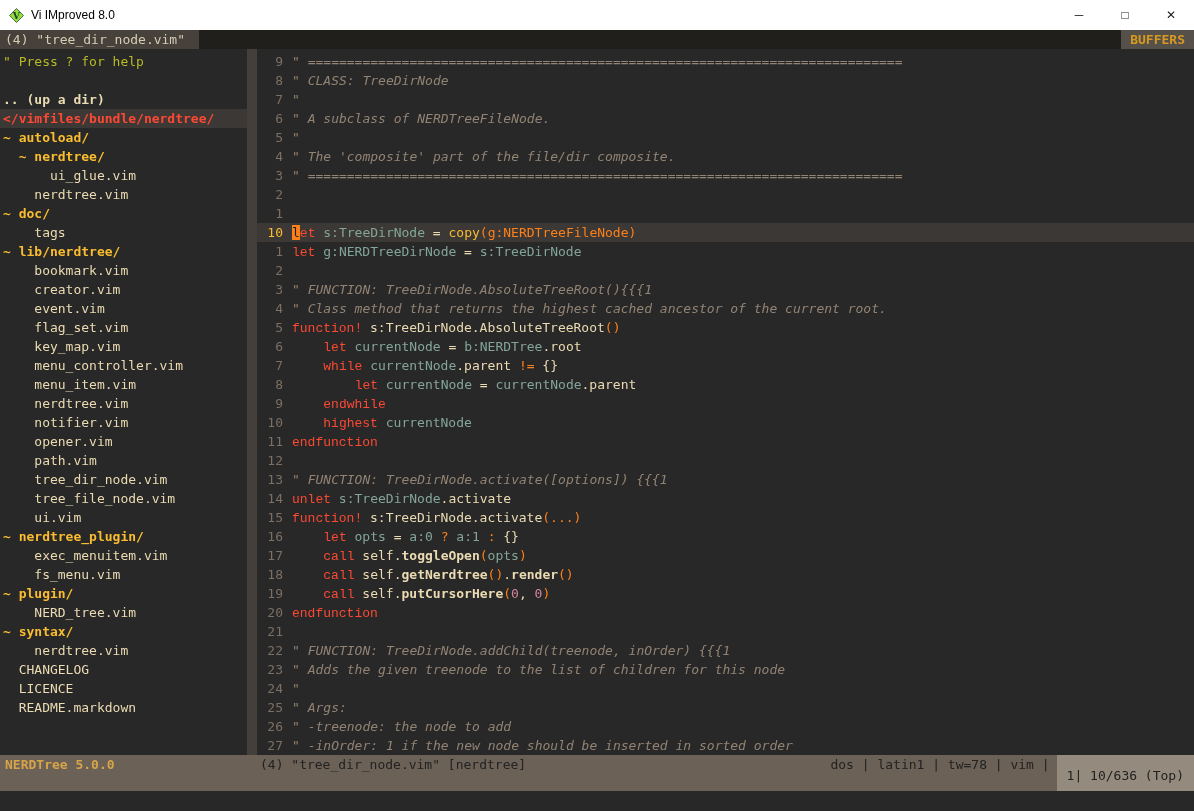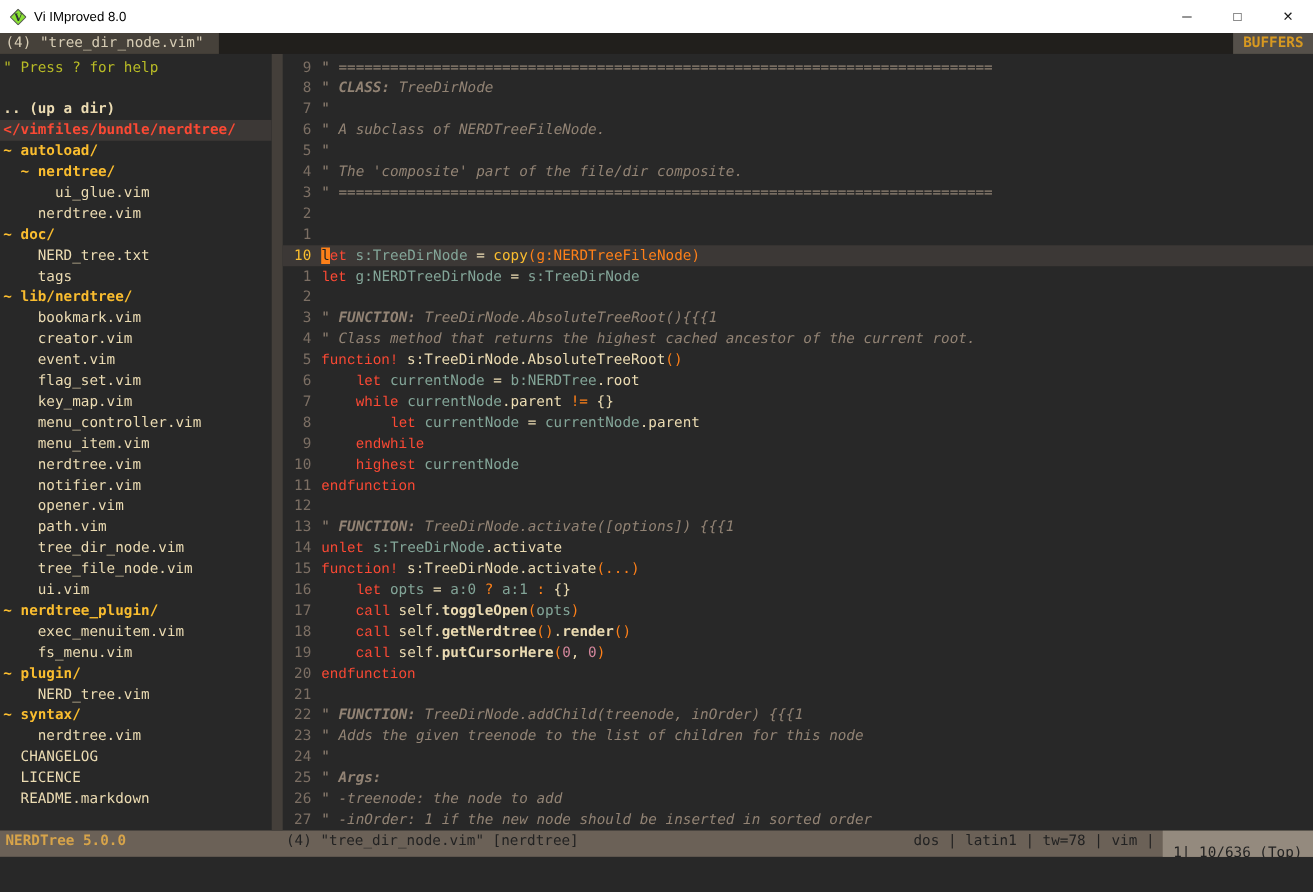--- a/index.html
+++ b/index.html
@@ -43,24 +43,24 @@
   .code-text{margin-left:9px;}
   .tok-fg{color:var(--fg);}
   .tok-kw{color:var(--red);font-family:Liberation Mono, monospace;}
   .tok-id{color:var(--blue);}
   .tok-fn{color:var(--fg);font-weight:bold;}
   .tok-fn2{color:var(--yellow);}
   .tok-br{color:var(--orange);}
   .tok-op{color:var(--orange);}
   .tok-num{color:var(--purple);}
   .tok-cm{color:var(--comment);font-style:italic;}
-  .tok-cmb{color:var(--comment);font-style:italic;font-weight:bold;}
+  .tok-cmb{color:var(--comment);font-style:italic;font-weight:normal;}
   .tok-cursor{background:var(--cursor-bg);color:#1d2021;}
 
-  .statusline{height:24px;background:var(--status-bg);color:var(--status-fg);
+  .statusline{height:36px;background:var(--status-bg);color:var(--status-fg);
     display:flex;line-height:20px;overflow:hidden;}
   .sl-left{flex:0 0 257px;padding-left:5px;color:var(--status-nerdtree-fg);font-weight:bold;white-space:pre;}
   .sl-center{padding-left:3px;white-space:pre;}
   .sl-fill{flex:1;}
   .sl-flags{white-space:pre;padding-right:7px;}
   .sl-pos{background:var(--status-pos-bg);padding:11px 10px;white-space:pre;}
   .cmdline{height:36px;background:var(--bg);}
 </style>
 </head>
 <body>
@@ -92,21 +92,20 @@
     <div class="tree">
         <div class="tree-line help">" Press ? for help</div>
         <div class="tree-line file"></div>
         <div class="tree-line updir">.. (up a dir)</div>
         <div class="tree-line path cursorline">&lt;/vimfiles/bundle/nerdtree/</div>
         <div class="tree-line dir">~ autoload/</div>
         <div class="tree-line dir">  ~ nerdtree/</div>
         <div class="tree-line file">      ui_glue.vim</div>
         <div class="tree-line file">    nerdtree.vim</div>
         <div class="tree-line dir">~ doc/</div>
-        <div class="tree-line file">    NERD_tree.txt</div>
         <div class="tree-line file">    tags</div>
         <div class="tree-line dir">~ lib/nerdtree/</div>
         <div class="tree-line file">    bookmark.vim</div>
         <div class="tree-line file">    creator.vim</div>
         <div class="tree-line file">    event.vim</div>
         <div class="tree-line file">    flag_set.vim</div>
         <div class="tree-line file">    key_map.vim</div>
         <div class="tree-line file">    menu_controller.vim</div>
         <div class="tree-line file">    menu_item.vim</div>
         <div class="tree-line file">    nerdtree.vim</div>

